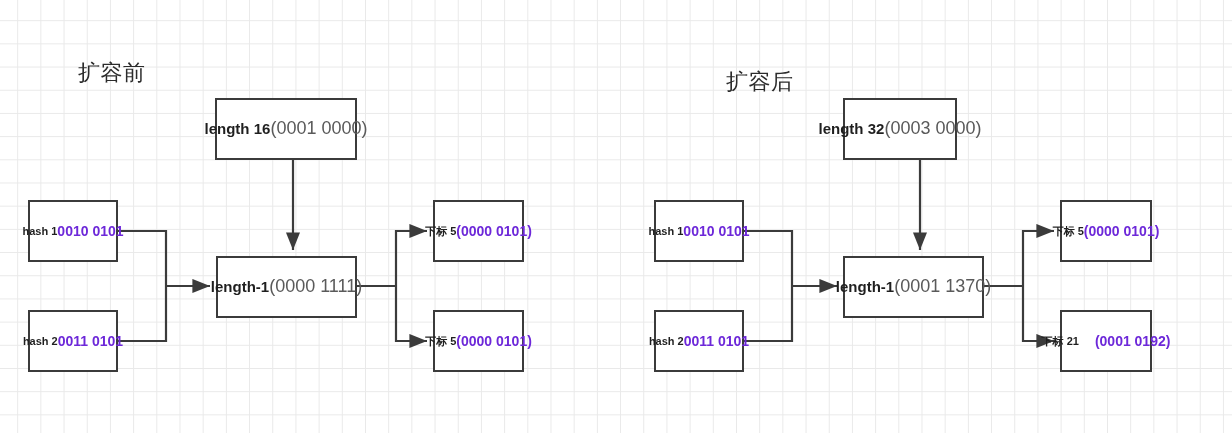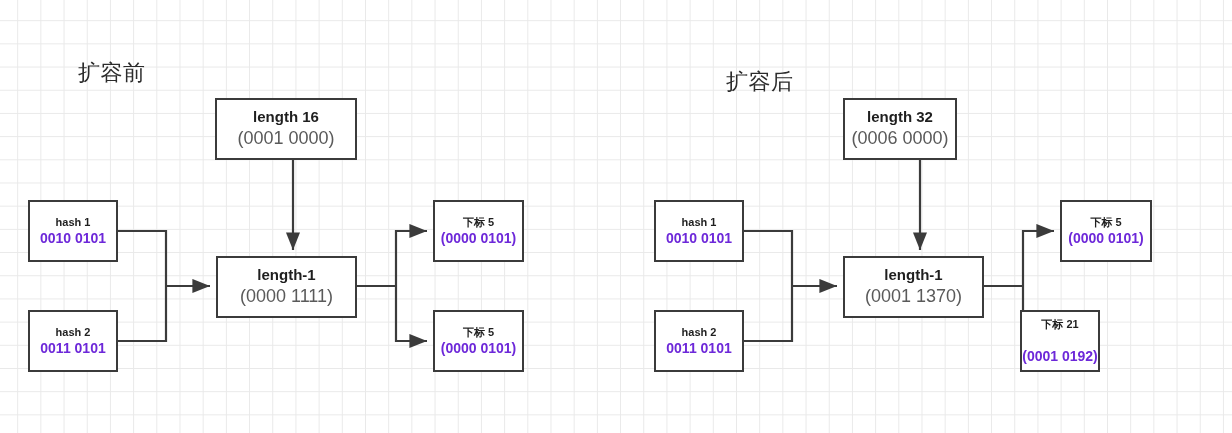--- a/index.html
+++ b/index.html
@@ -39,21 +39,21 @@
     color: #2b2b2b;
     letter-spacing: 0.5px;
     white-space: nowrap;
   }
   .node {
     position: absolute;
     box-sizing: border-box;
     border: 2px solid #3b3b3b;
     background: #ffffff;
     display: flex;
-    flex-direction: column;
+    flex-direction: row;
     align-items: center;
     justify-content: center;
     line-height: 1.32;
   }
   .node .l1 {
     font-size: 11px;
     font-weight: bold;
     color: #1f1f1f;
     white-space: nowrap;
   }
@@ -139,21 +139,21 @@
 
   <div class="node" style="left:433px; top:310px; width:91px; height:62px;">
     <span class="l1">下标 5</span>
     <span class="l2">(0000 0101)</span>
   </div>
 
   <div class="title" style="left:726px; top:58px;margin-top:9px;">扩容后</div>
 
   <div class="node muted big" style="left:843px; top:98px; width:114px; height:62px;">
     <span class="l1">length 32</span>
-    <span class="l2">(0006 0000)</span>
+    <span class="l2">(0003 0000)</span>
   </div>
 
   <div class="node" style="left:654px; top:200px; width:90px; height:62px;">
     <span class="l1">hash 1</span>
     <span class="l2">0010 0101</span>
   </div>
 
   <div class="node" style="left:654px; top:310px; width:90px; height:62px;">
     <span class="l1">hash 2</span>
     <span class="l2">0011 0101</span>
@@ -162,18 +162,18 @@
   <div class="node muted big" style="left:843px; top:256px; width:141px; height:62px;">
     <span class="l1">length-1</span>
     <span class="l2">(0001 1370)</span>
   </div>
 
   <div class="node" style="left:1060px; top:200px; width:92px; height:62px;">
     <span class="l1">下标 5</span>
     <span class="l2">(0000 0101)</span>
   </div>
 
-  <div class="node" style="left:1020px; top:310px; width:80px; height:62px;gap:16px;">
+  <div class="node" style="left:1060px; top:310px; width:92px; height:62px;gap:16px;">
     <span class="l1">下标 21</span>
     <span class="l2">(0001 0192)</span>
   </div>
 
 </div>
 
 </body></html>

